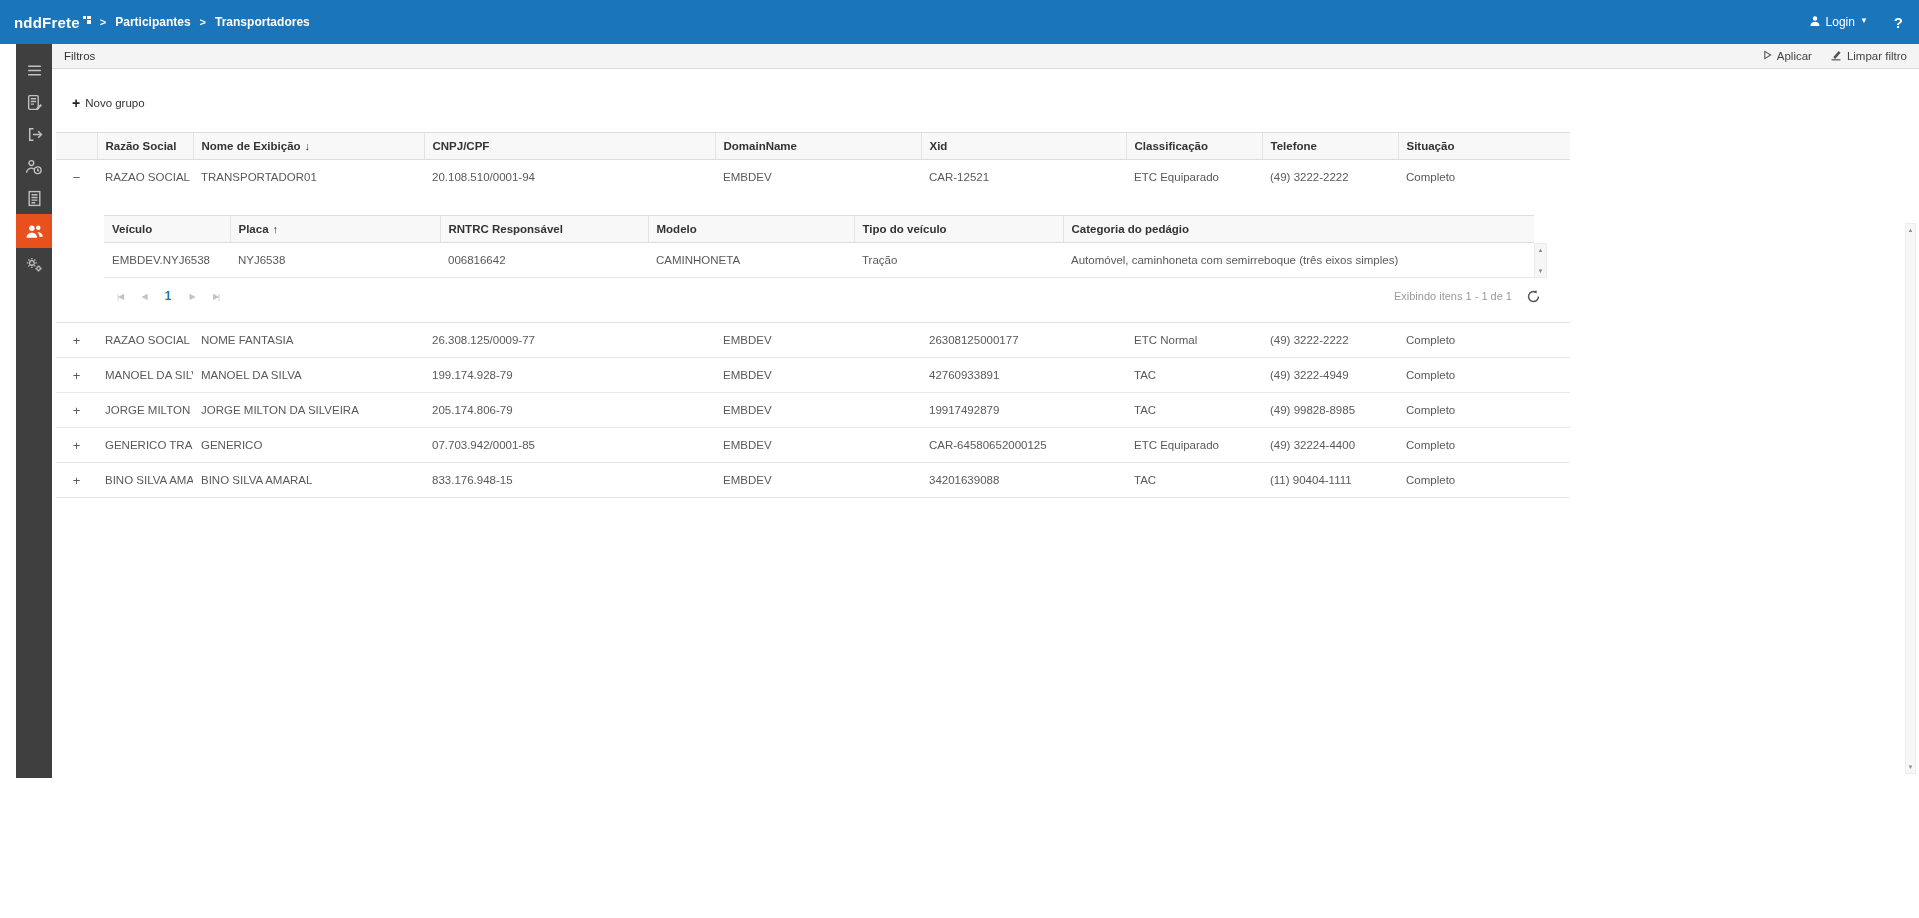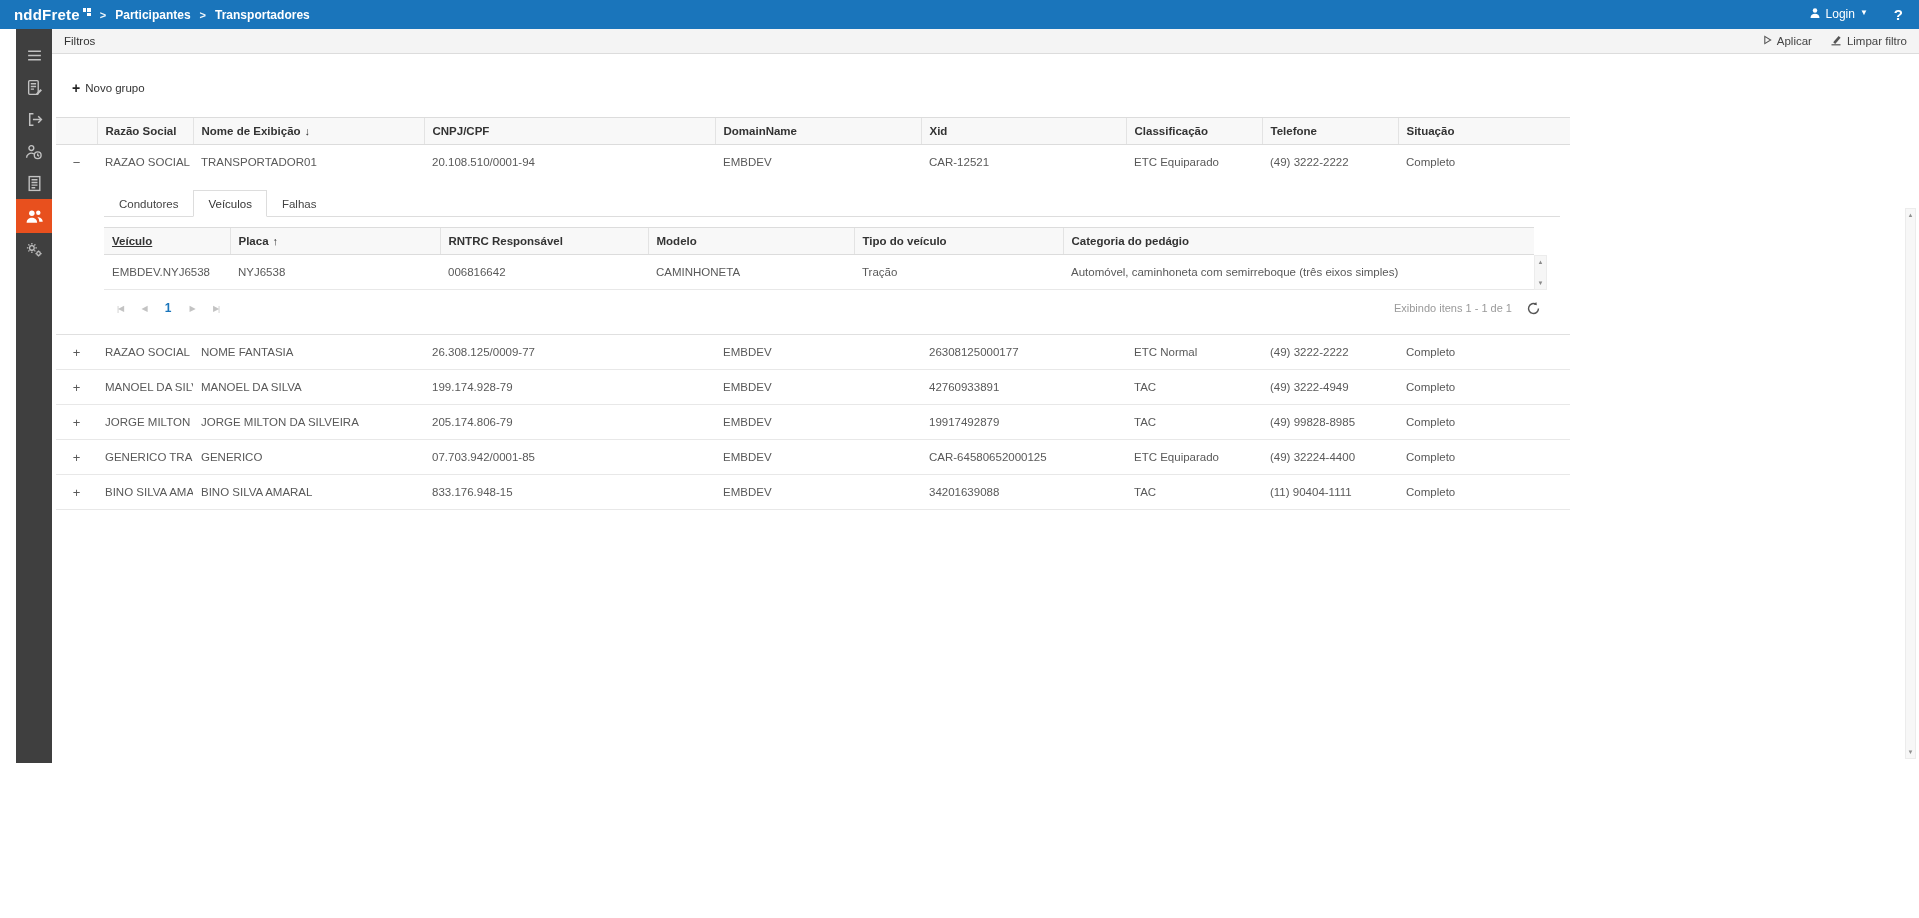--- a/index.html
+++ b/index.html
@@ -1,20 +1,20 @@
 <!DOCTYPE html>
 <html><head>
 <meta charset="utf-8">
 <style>
   * { box-sizing: border-box; }
   html,body { margin:0; padding:0; width:1919px; height:918px; overflow:hidden;
               font-family:"Liberation Sans","DejaVu Sans",sans-serif; font-size:11.5px; color:#555; background:#fff; }
 
   
-  .topbar { height:29px; background:#1a75bb; color:#fff; display:flex; align-items:center; padding:0 14px; }
+  .topbar { height:44px; background:#1a75bb; color:#fff; display:flex; align-items:center; padding:0 14px; }
   .logo { font-weight:bold; font-size:15px; letter-spacing:.2px; display:flex; align-items:flex-start; cursor:default; }
   .logo-flag { display:inline-grid; grid-template-columns:3.5px 3.5px; grid-auto-rows:3.5px; gap:1px; margin-left:3px; margin-top:2px; }
   .logo-flag i { background:#fff; display:block; }
   .logo-flag i:nth-child(3){ grid-column:2; }
   .crumb-sep { margin:0 9px; font-weight:bold; font-size:11px; opacity:.95; }
   .crumb-item { font-weight:bold; font-size:12px; cursor:pointer; }
   .topbar-right { margin-left:auto; display:flex; align-items:center; gap:26px; }
   .login { display:flex; gap:5px; font-size:12px; cursor:pointer; }
   .login .caret { font-size:8px; margin-top:1px; }
   .help { font-size:15px; font-weight:bold; cursor:pointer; padding-right:2px; }
@@ -37,21 +37,21 @@
   
   .toolbar { padding:24px 0 0 14px; height:63px; flex:none; }
   .novo-grupo { display:inline-flex; align-items:center; gap:5px; background:none; border:none; font:inherit; color:#333; cursor:pointer; padding:4px 6px; }
   .novo-grupo .plus { font-weight:bold; font-size:14px; color:#222; line-height:10px; }
 
   
   .grid-area { flex:1; position:relative; padding-left:4px;border-radius:30px; }
   table.grid { border-collapse:collapse; table-layout:fixed; width:1514px; }
   table.grid th { background:#f8f8f8; border-top:1px solid #dcdcdc; border-bottom:1px solid #dcdcdc; border-left:1px solid #e3e3e3;
                   height:27px; padding:0 8px; text-align:left; font-weight:bold; color:#333; white-space:nowrap; overflow:hidden; cursor:pointer; }
-  table.grid th:first-child { border-left:none;text-decoration:underline; }
+  table.grid th:first-child { border-left:none; }
   table.grid td { height:35px; padding:0 8px; border-bottom:1px solid #e8e8e8; color:#595959; white-space:nowrap; overflow:hidden; }
   tr.expanded td { border-bottom:none; }
   td.expander { text-align:center; color:#666; font-size:13px; cursor:pointer; padding:0; }
   td.status { color:#2f962f; font-weight:normal; }
   .sort { margin-left:4px; color:#333; font-size:11px; }
 
   
   td.detail-cell { padding:0 !important; border-bottom:1px solid #e0e0e0 !important; }
   .detail { padding:10px 10px 8px 7px; }
   .tabstrip { display:flex; border-bottom:1px solid #ddd; }
@@ -228,25 +228,20 @@
             <td>CAR-12521</td>
             <td>ETC Equiparado</td>
             <td>(49) 3222-2222</td>
             <td class="status">Completo</td>
           </tr>
 
           <tr>
             <td style="border-bottom:1px solid #e0e0e0;"></td>
             <td class="detail-cell" colspan="8">
               <div class="detail">
-                <div class="tabstrip">
-                  <div class="tab">Condutores</div>
-                  <div class="tab active">Veículos</div>
-                  <div class="tab">Falhas</div>
-                </div>
                 <div class="inner-grid">
                   <table>
                     <colgroup>
                       <col style="width:126px">
                         <col style="width:210px">
                         <col style="width:208px">
                       <col style="width:206px">
                         <col style="width:209px">
                         <col>
                     </colgroup>

